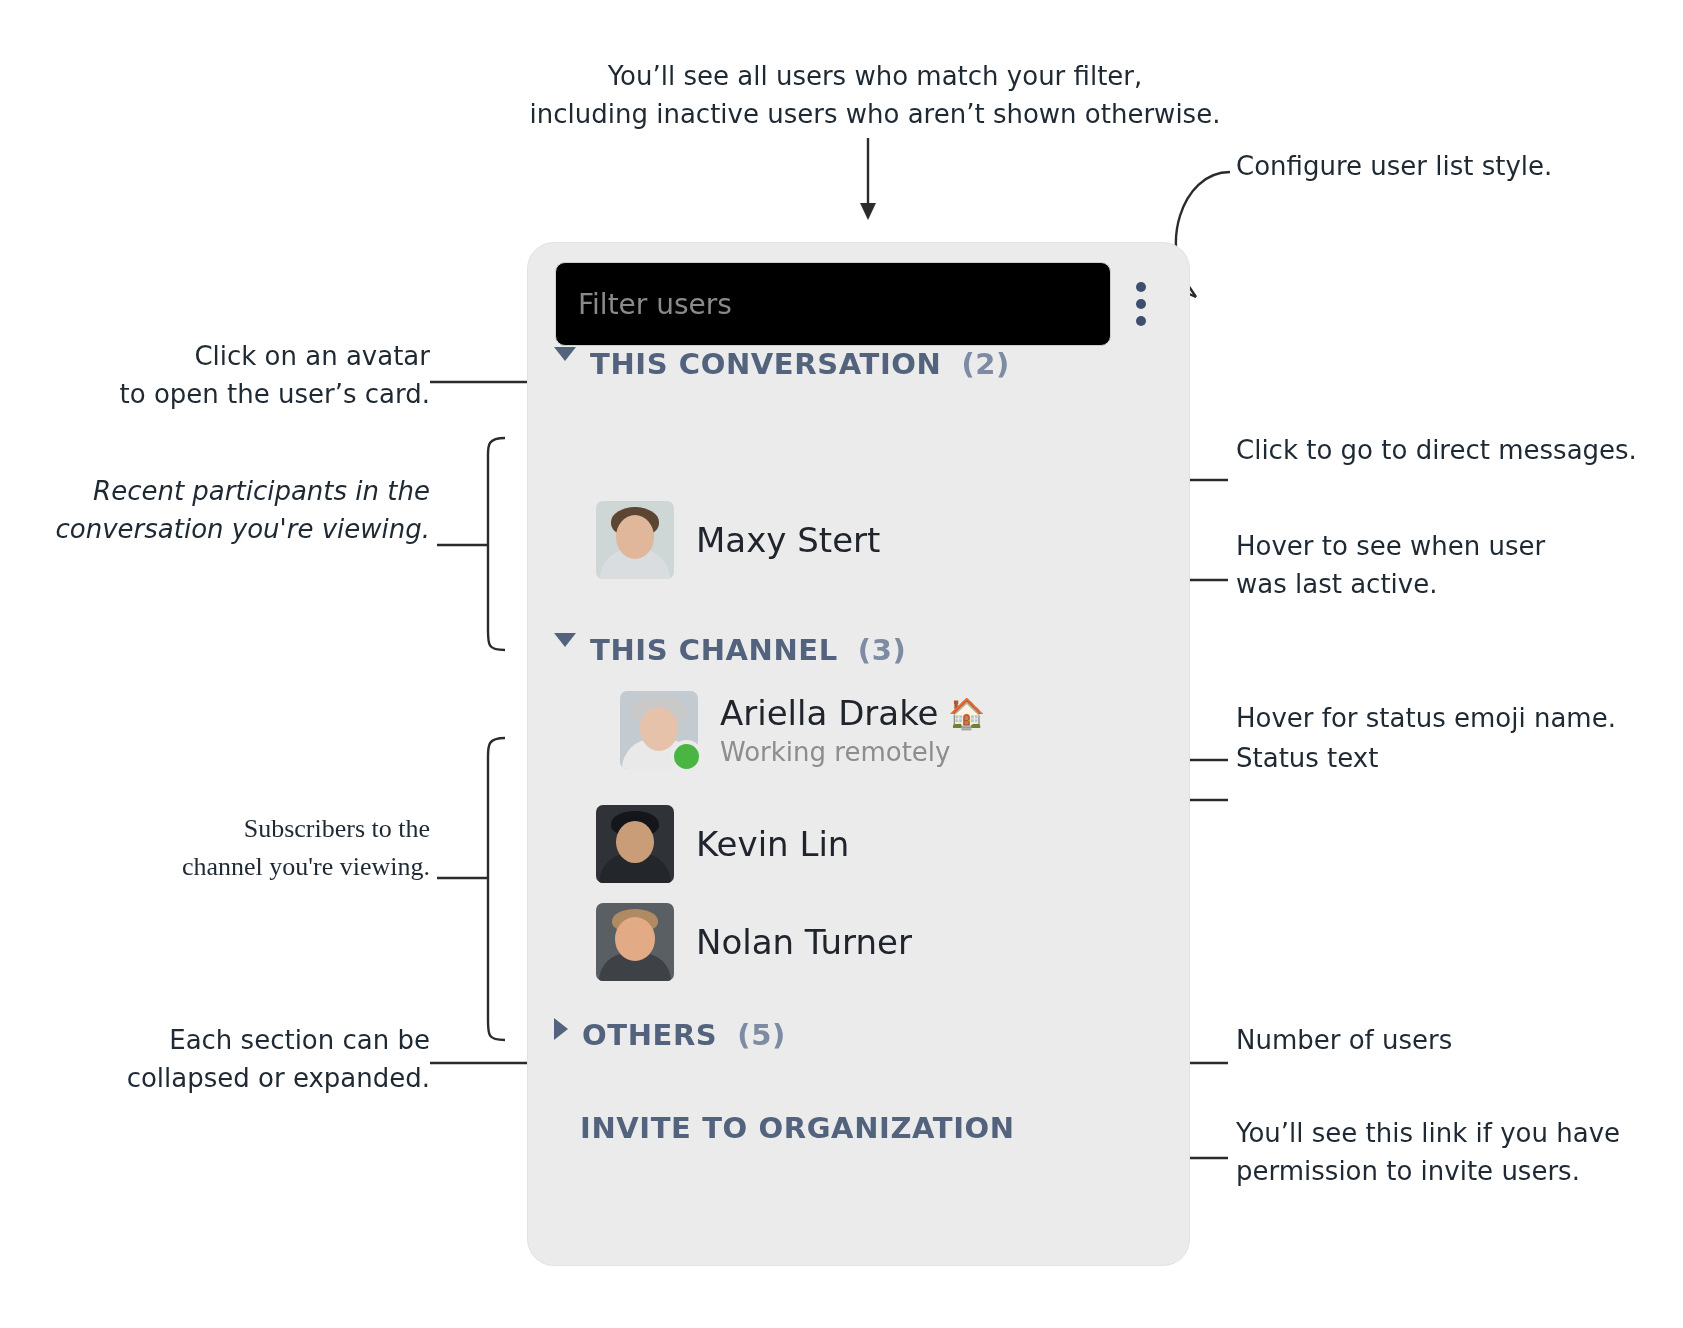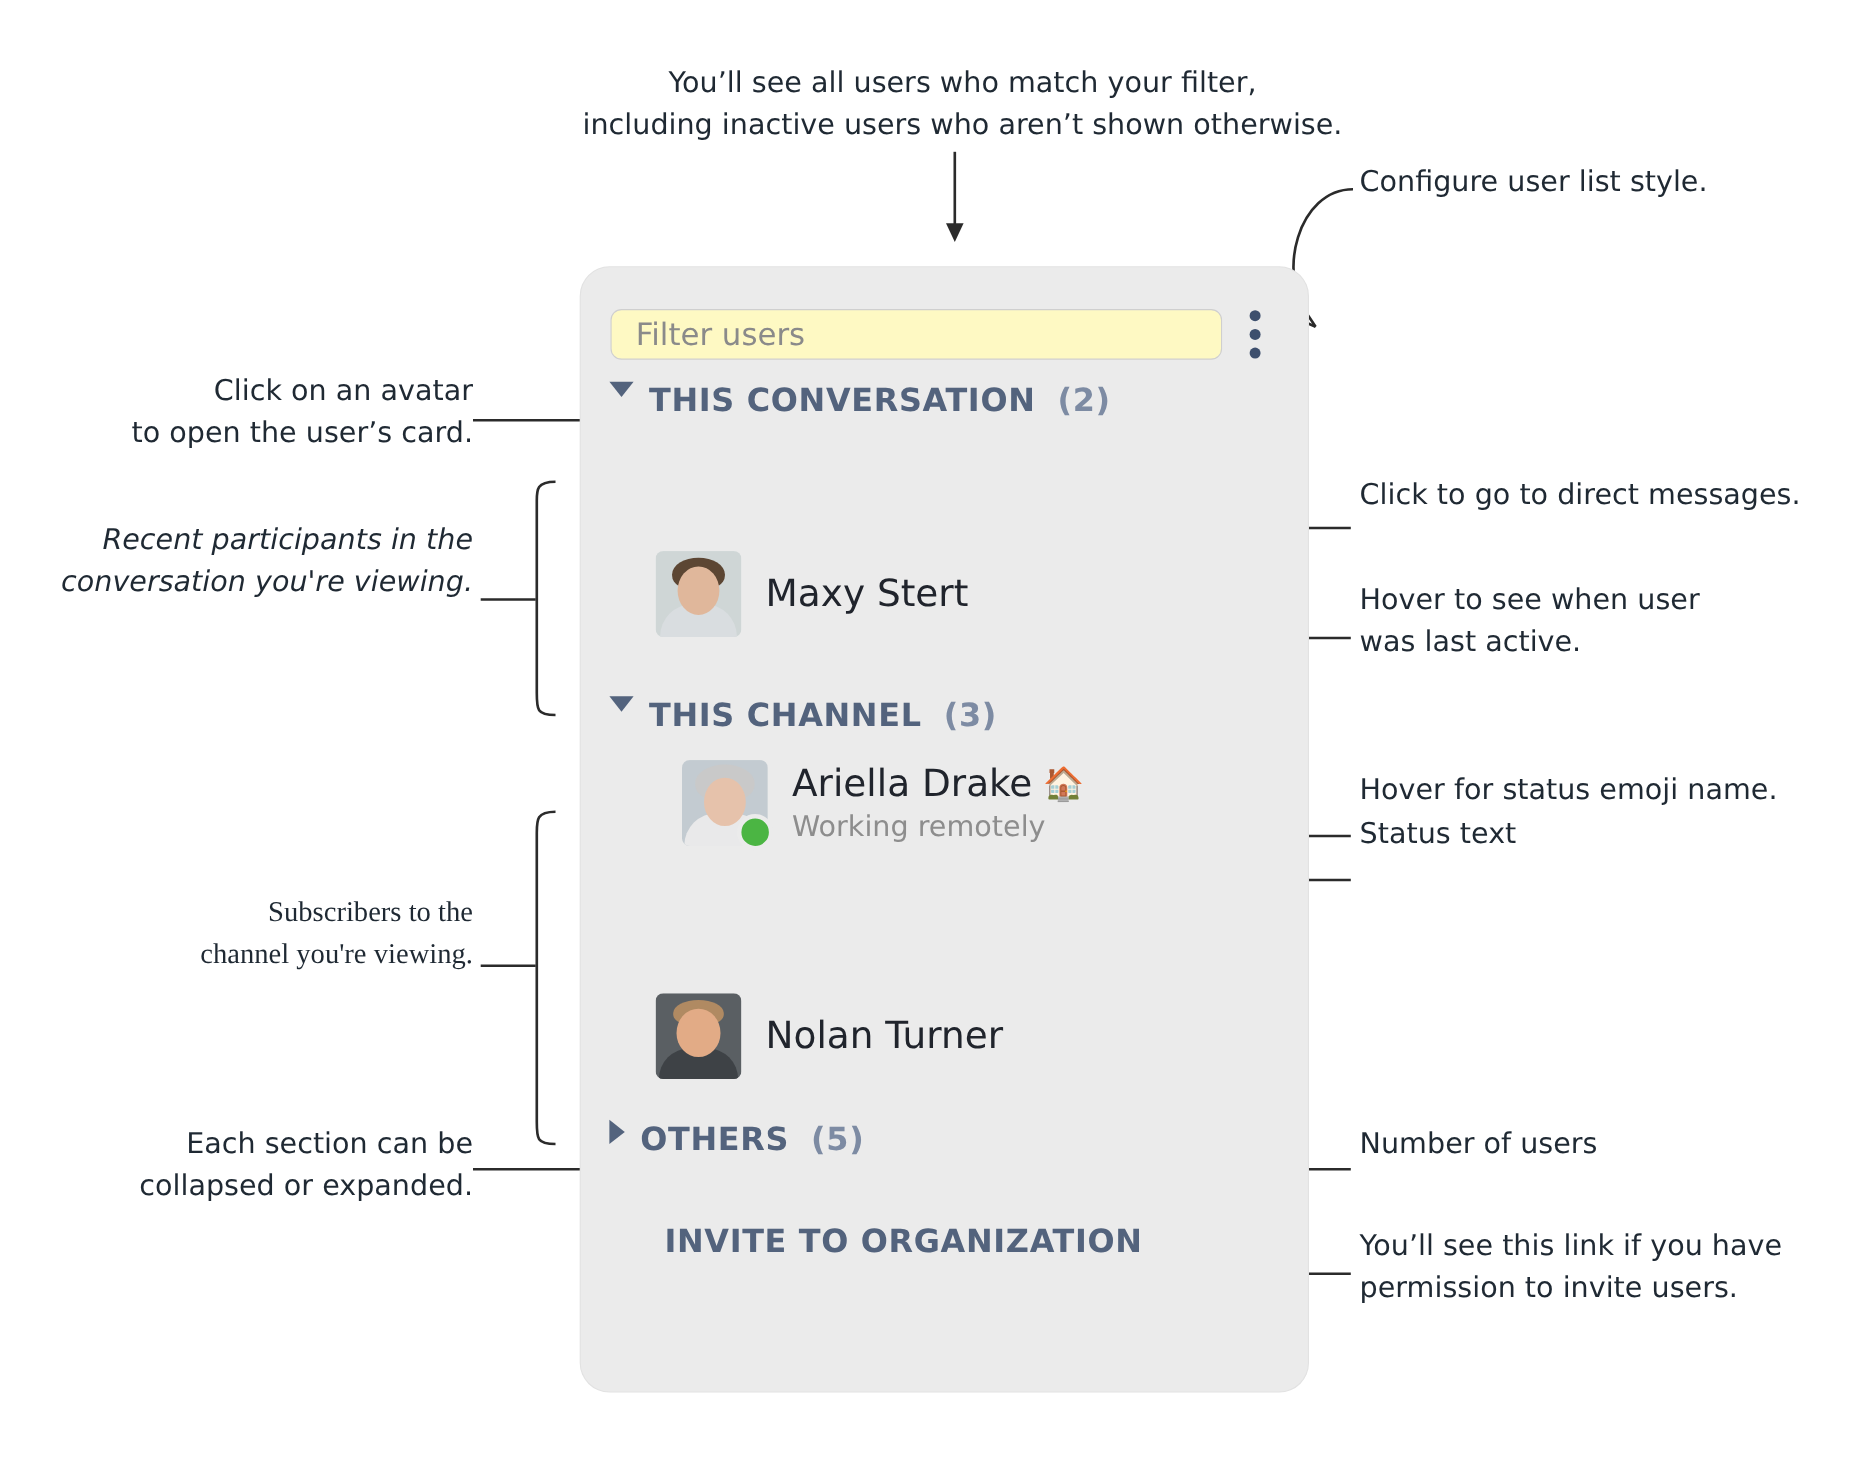--- a/index.html
+++ b/index.html
@@ -53,23 +53,23 @@
     position: absolute;
     left: 27px;
     top: 26px;
     width: 608px;
     height: 70px;
     display: flex;
     align-items: center;
   }
   .filter-input {
     width: 558px;
-    height: 46px;
+    height: 84px;
     box-sizing: border-box;
-    background: #fef9c3;
+    background: #000000;
     border: 1px solid #cfcfcf;
     border-radius: 10px;
     padding: 0 22px;
     font-family: "DejaVu Sans", sans-serif;
     font-size: 28px;
     color: #8a8a8a;
     outline: none;
   }
   .filter-input::placeholder { color: #8a8a8a; }
 
@@ -332,20 +332,33 @@
     </div>
     <div class="user-text">
       <div class="user-name">
         <span>Ariella Drake</span>
         <span class="status-emoji">🏠</span>
       </div>
       <div class="user-status">Working remotely</div>
     </div>
   </div>
 
+  <div class="user-row" style="left:68px; top:562px;">
+    <div class="avatar-wrap">
+      <div class="avatar">
+        <div class="bg" style="background:#2f3338;"></div>
+        <div class="body" style="width:72px;height:30px;background:#23262a;"></div>
+        <div class="hair" style="top:6px;width:48px;height:26px;background:#14161a;"></div>
+        <div class="face" style="top:16px;width:38px;height:42px;background:#c99d78;"></div>
+      </div>
+    </div>
+    <div class="user-text">
+      <div class="user-name">Kevin Lin</div>
+    </div>
+  </div>
 
   <div class="user-row" style="left:68px; top:660px;">
     <div class="avatar-wrap">
       <div class="avatar">
         <div class="bg" style="background:#5a5f63;"></div>
         <div class="body" style="width:72px;height:28px;background:#3e4246;"></div>
         <div class="hair" style="top:6px;width:46px;height:24px;background:#b08a62;"></div>
         <div class="face" style="top:14px;width:40px;height:44px;background:#e2ab86;"></div>
       </div>
     </div>
@@ -353,14 +366,14 @@
       <div class="user-name">Nolan Turner</div>
     </div>
   </div>
 
   <div class="section-header" style="left:26px; top:775px;">
     <span class="tri collapsed"></span>
     <span>OTHERS</span>
     <span class="count">(5)</span>
   </div>
 
-  <div class="invite-link" style="top:868px;margin-left:24px;">INVITE TO ORGANIZATION</div>
+  <div class="invite-link" style="top:868px;">INVITE TO ORGANIZATION</div>
 </div>
 
 </body></html>

